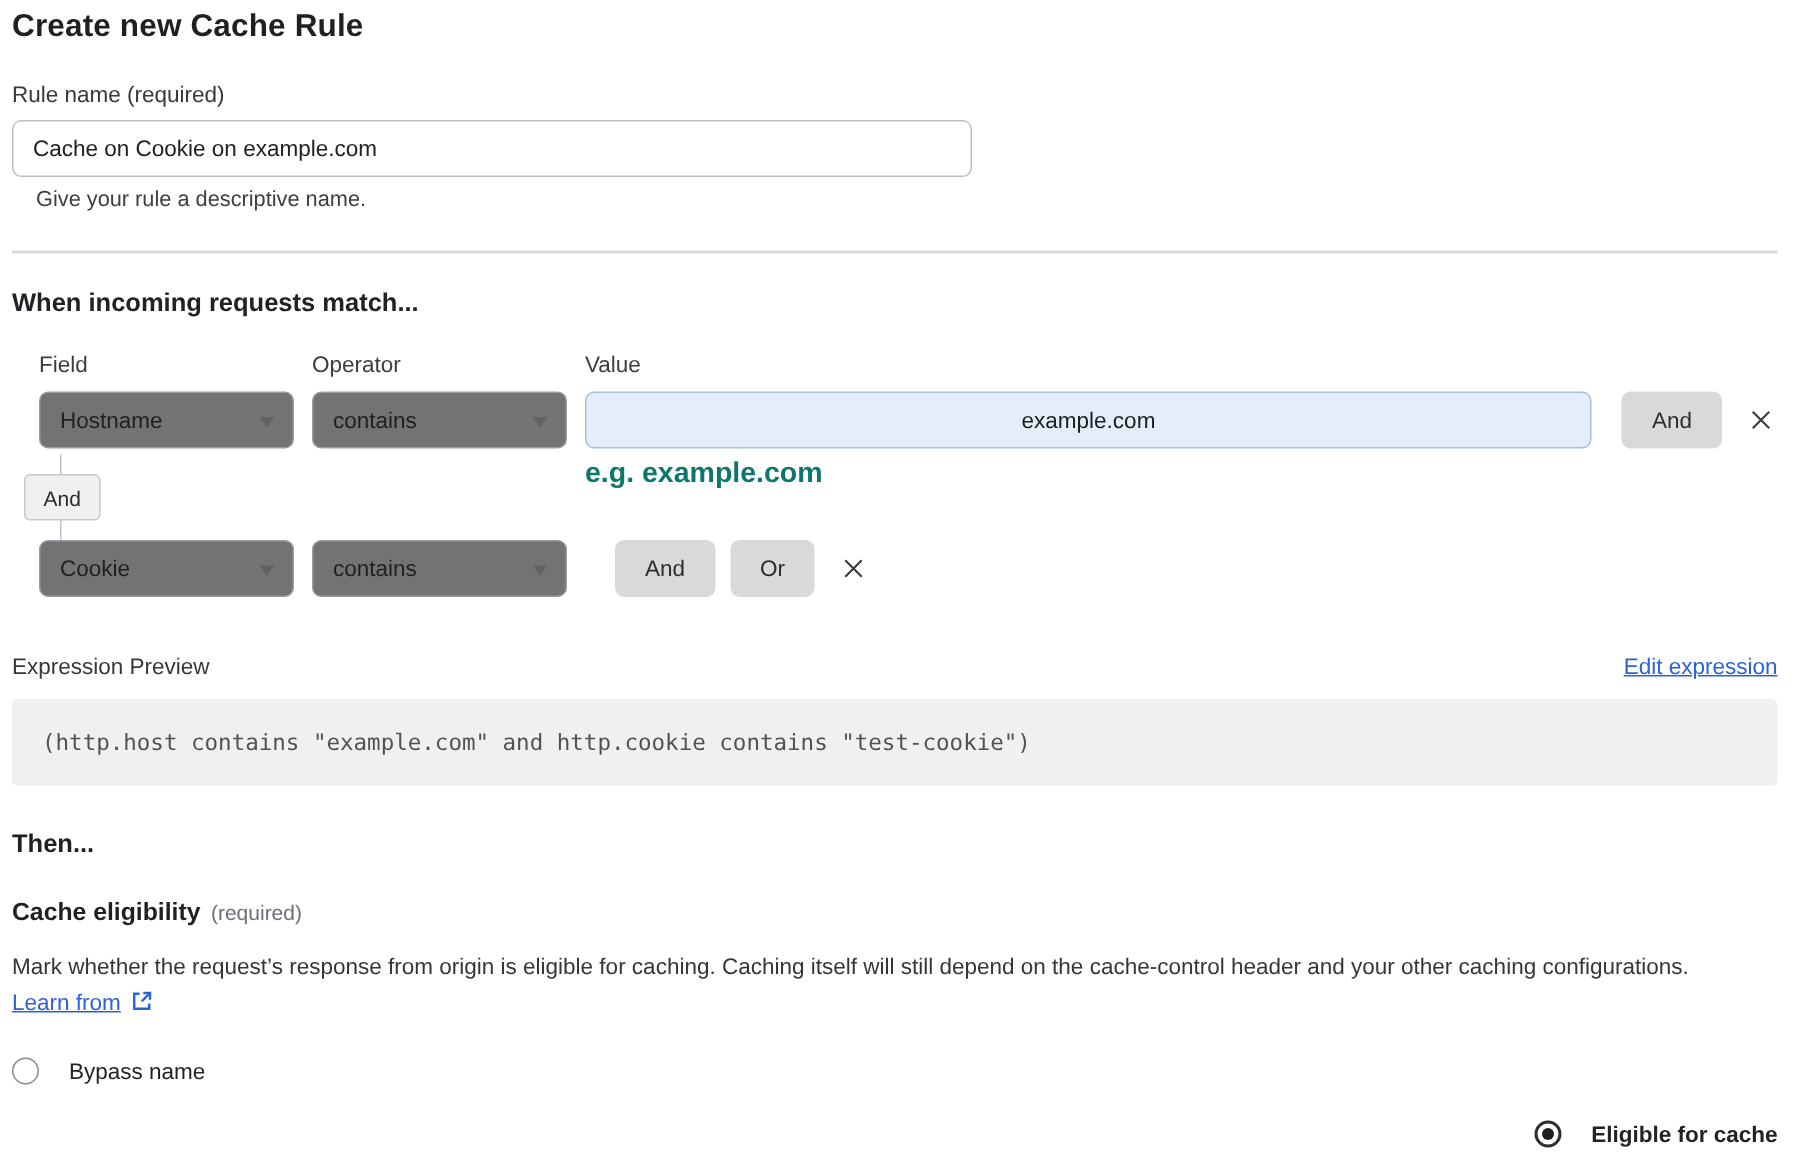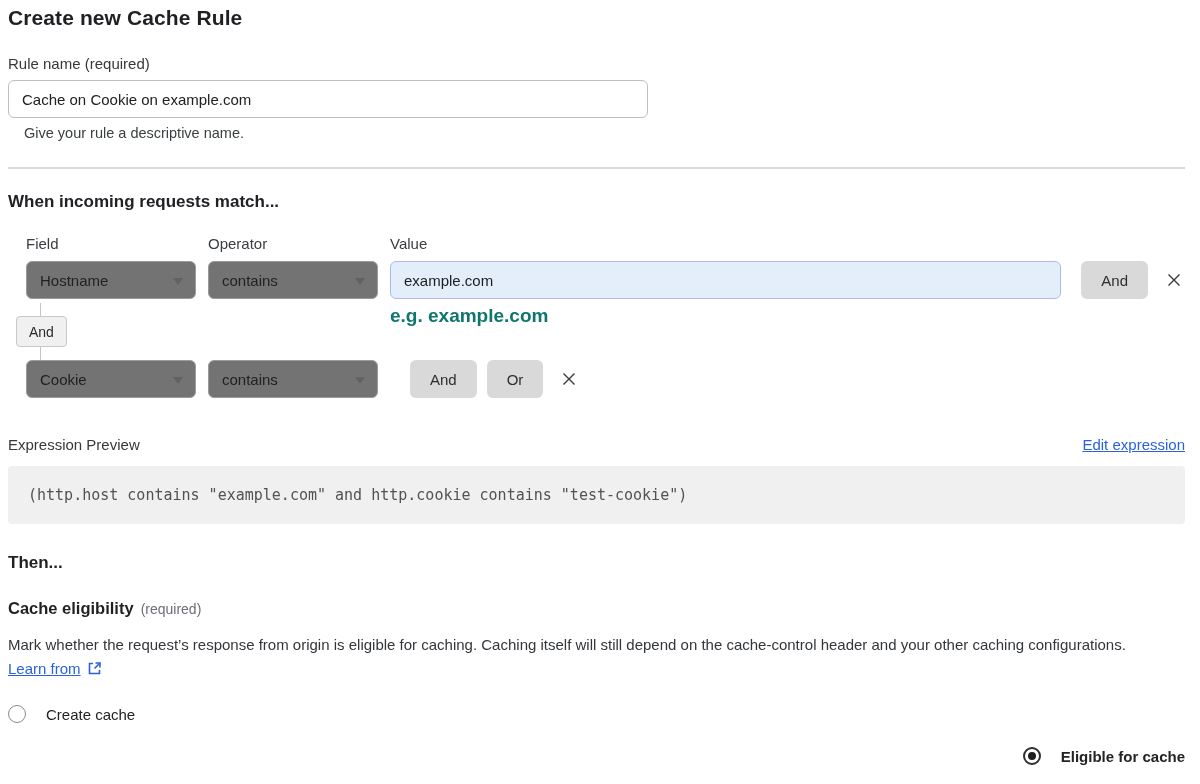--- a/index.html
+++ b/index.html
@@ -44,21 +44,21 @@
     border-left: 5px solid transparent; border-right: 5px solid transparent;
     border-top: 7px solid #5f6368;
   }
   .value-input {
     display: block; width: 100%; height: 38px;
     border: 1px solid #989ca2; border-radius: 6px;
     padding: 0 13px; font-size: 15px; color: #1b1d20;
     font-family: "Liberation Sans", "DejaVu Sans", sans-serif; outline: none;
     background: #fff;
   }
-  .value-input.highlighted { background: #e4eefb; border-color: #a6bfe0; }
+  .value-input.highlighted { background: #e4eefb; border-color: #a6bfe0; text-align: center; }
   .hint { margin-top: 6px; font-size: 19px; color: #0f766e; font-weight: bold; }
 
   .row-actions { display: flex; align-items: center; height: 38px; margin-left: 10px; }
   .logic-btn {
     height: 38px; padding: 0 20px; margin-left: 10px;
     background: #d9d9d9; border: none; border-radius: 6px;
     font-size: 15px; color: #2c2e31; cursor: pointer;
     font-family: "Liberation Sans", "DejaVu Sans", sans-serif;
   }
   .close-btn {
@@ -193,21 +193,21 @@
 
   <p class="description"><span>Mark whether the request’s response from origin is eligible for caching. Caching itself will still depend on the cache-control header and your other caching configurations.</span>
     <a class="learn-more">Learn from</a><span class="ext-icon"><svg width="15" height="15" viewBox="0 0 15 15">
       <path d="M6 2.5 H2.5 V12.5 H12.5 V9" stroke="#2c62d9" stroke-width="1.6" fill="none"></path>
       <path d="M8.5 2 H13 V6.5" stroke="#2c62d9" stroke-width="1.6" fill="none"></path>
       <path d="M13 2 L7.5 7.5" stroke="#2c62d9" stroke-width="1.6" fill="none"></path>
     </svg></span></p>
 
   <div class="radio-row">
     <span class="radio"></span>
-    <span class="radio-label">Create cache</span>
+    <span class="radio-label">Bypass name</span>
   </div>
 
   <div class="radio-row">
     <span class="radio checked">
         <span class="dot"></span>
       </span>
     <span class="radio-label bold">Eligible for cache</span>
   </div>
 
 </main>

